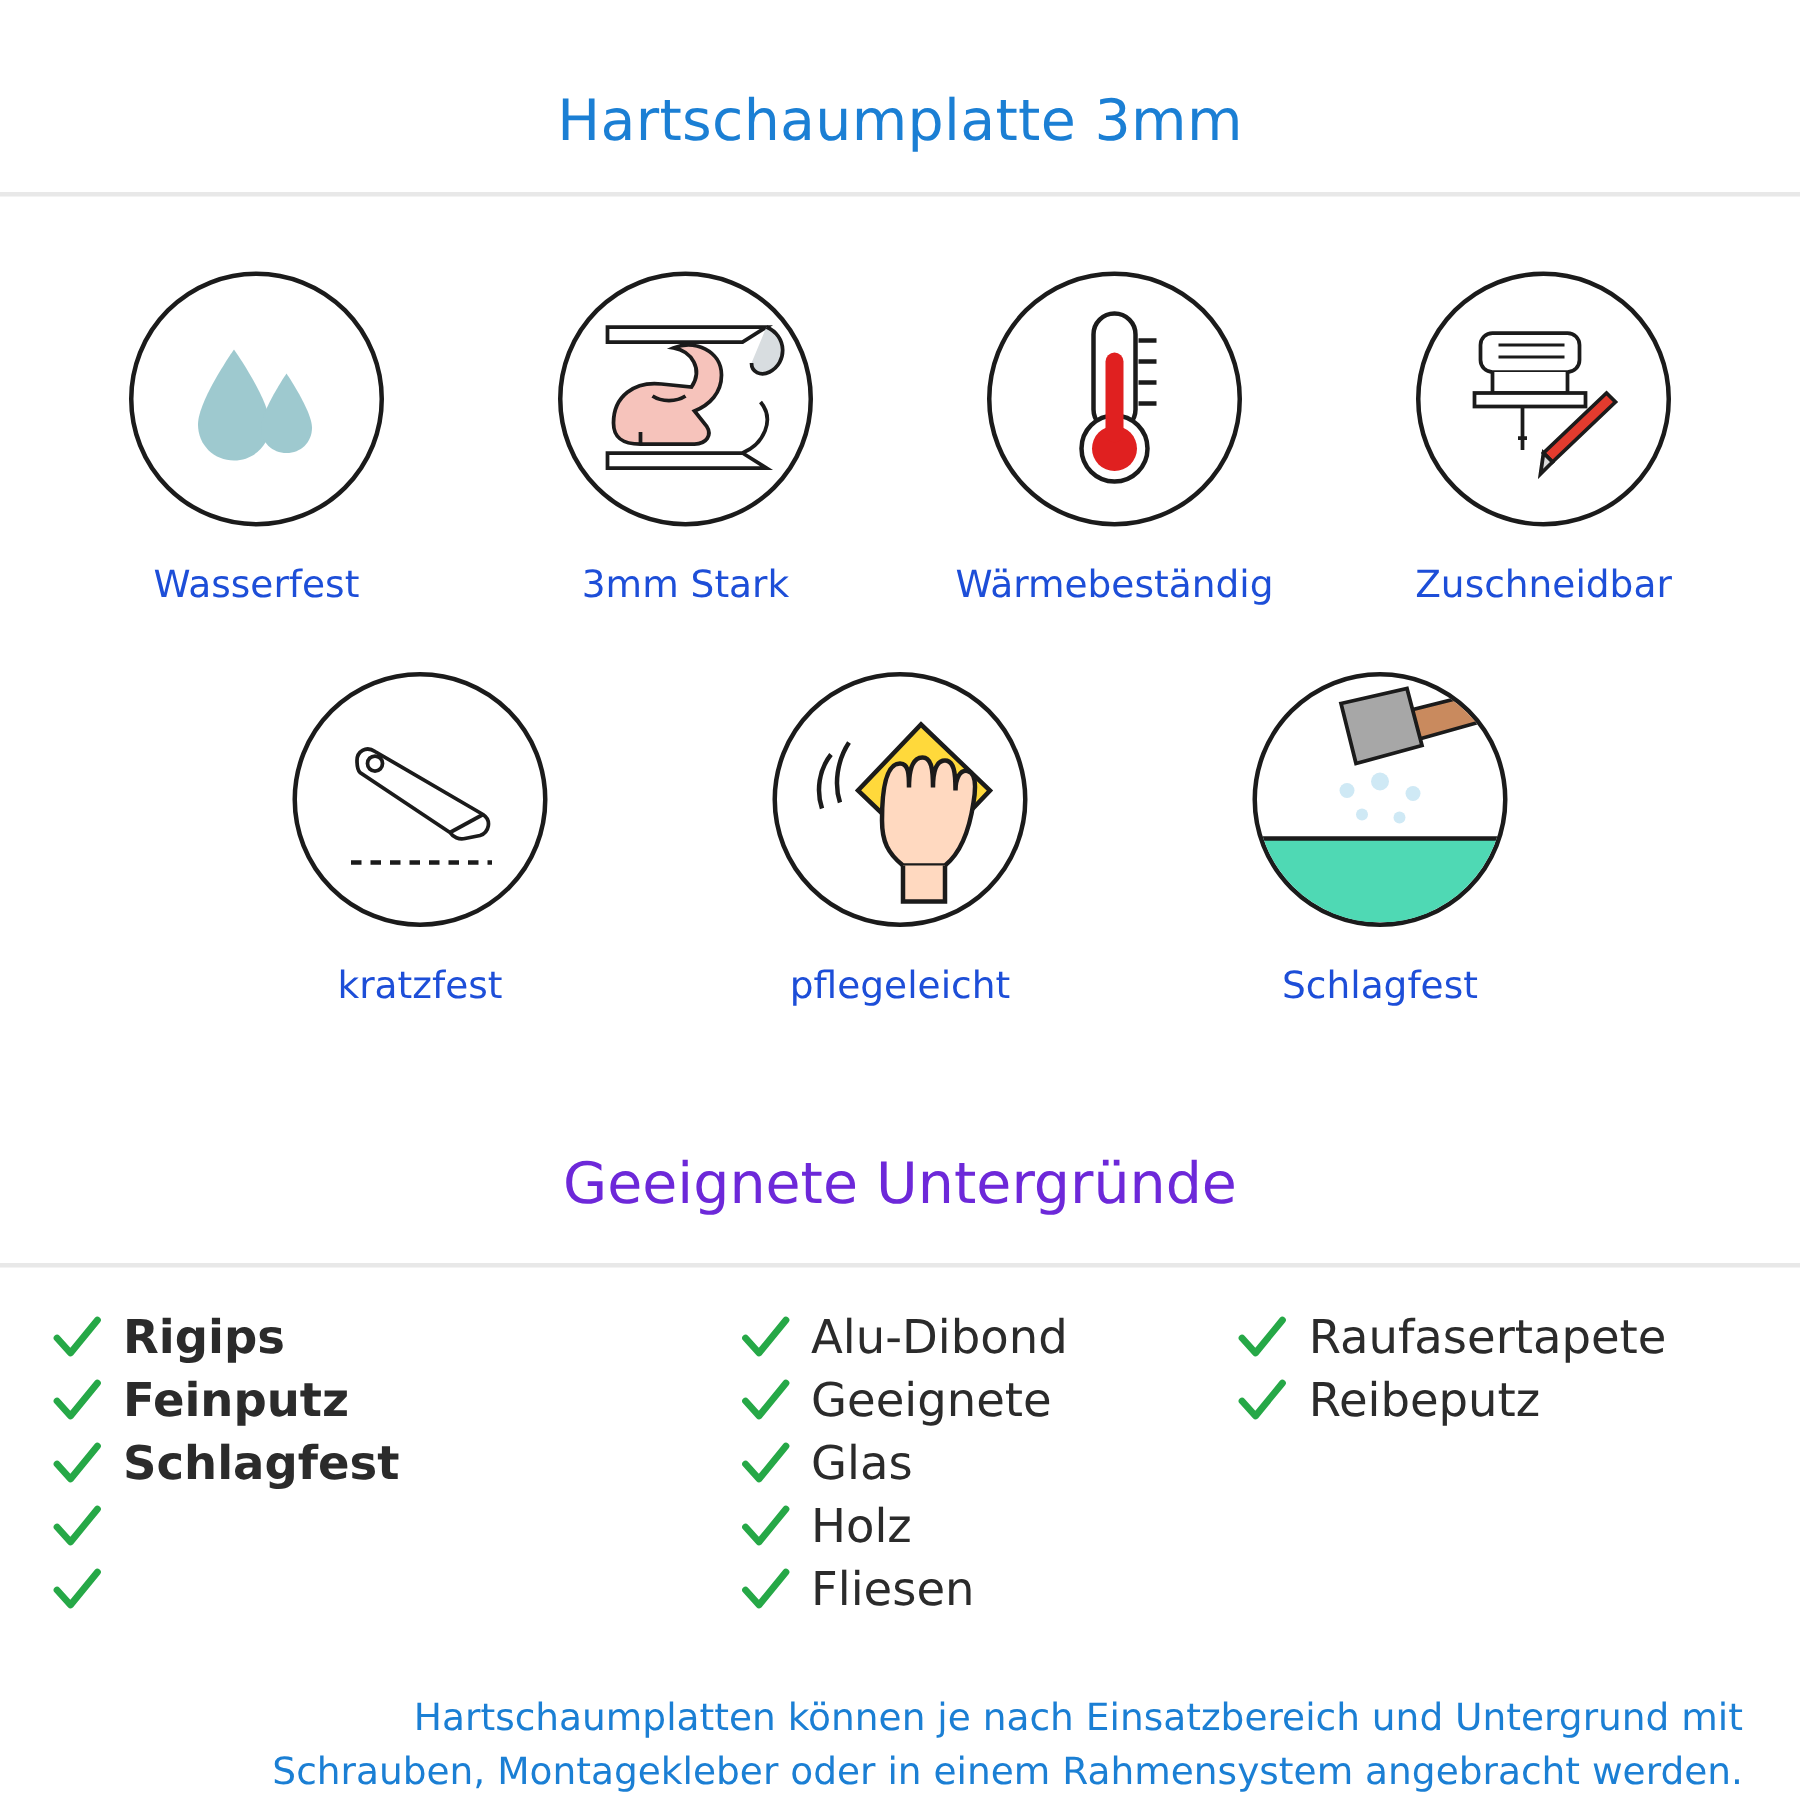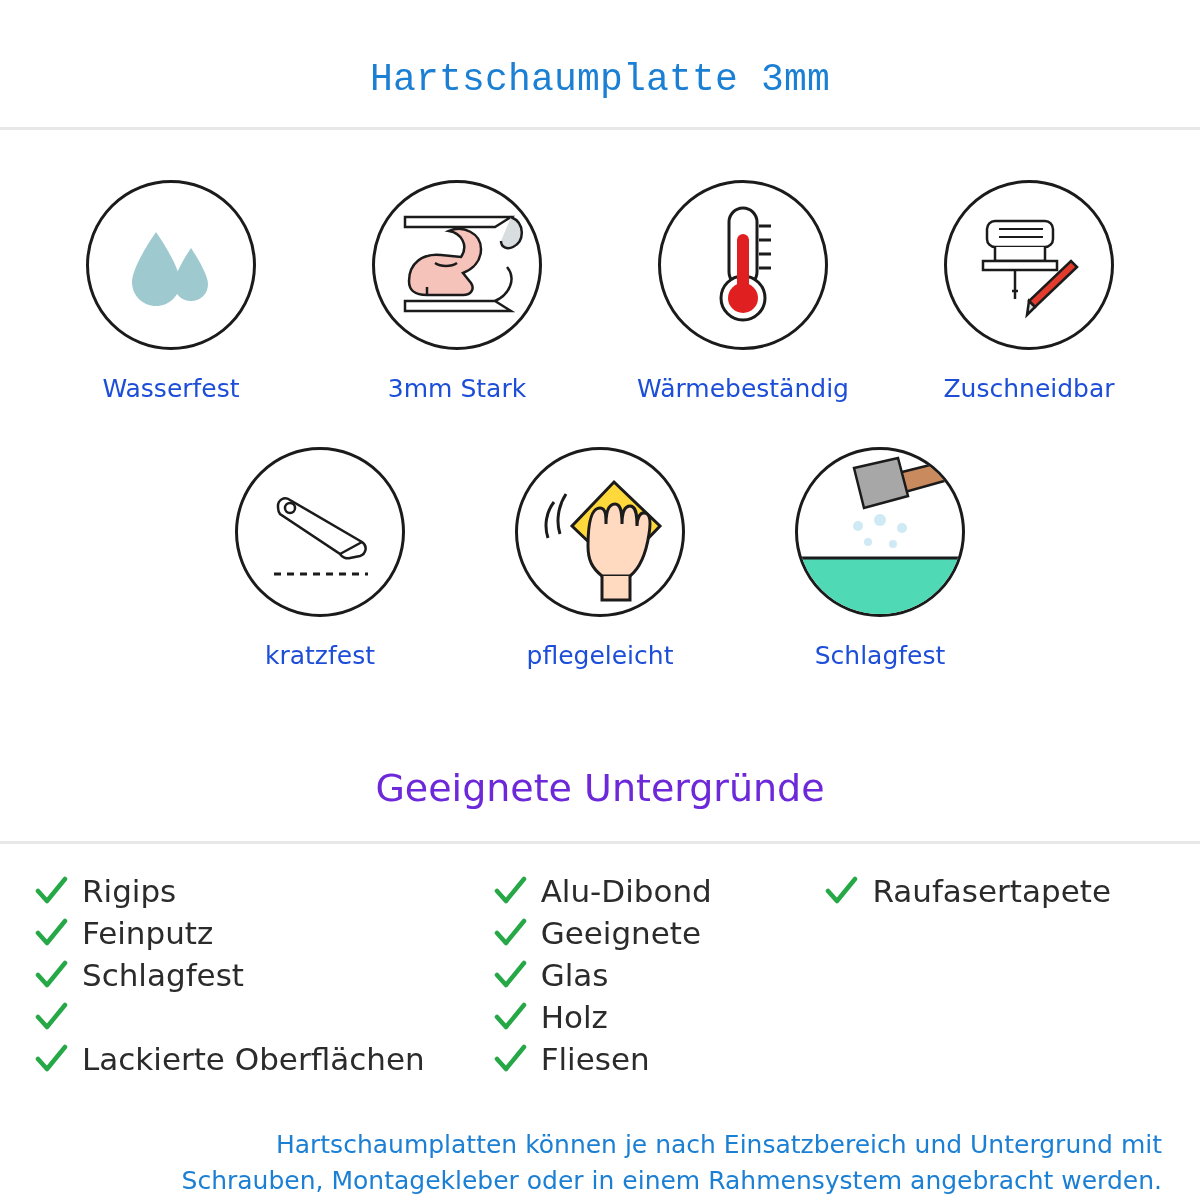--- a/index.html
+++ b/index.html
@@ -22,42 +22,41 @@
   }
 
   
   .title-main {
     text-align: center;
     font-size: 38px;
     color: #1b7fd4;
     font-weight: normal;
     padding-top: 33px;
     letter-spacing: 0.2px;
-    font-family: Liberation Mono, monospace;
   }
   .rule {
     height: 3px;
     background: #e8e8e8;
     margin-top: 24px;
     width: 100%;
   }
 
   
   .features-top {
     display: flex;
     justify-content: space-around;
     align-items: flex-start;
     margin-top: 50px;
     padding: 0 28px;
   }
   .features-bottom {
     display: flex;
     justify-content: center;
     align-items: flex-start;
-    gap: 80px;
+    gap: 120px;
     margin-top: 44px;
   }
   .feature {
     width: 200px;
     display: flex;
     flex-direction: column;
     align-items: center;
   }
   .circle {
     width: 164px;
@@ -97,21 +96,21 @@
   
   .lists {
     display: flex;
     padding: 26px 34px 0 34px;
     gap: 0;
   }
   .col {
     display: flex;
     flex-direction: column;
   }
-  .col-1 { width: 470px; }
+  .col-1 { width: 470px; font-weight: bold; }
   .col-2 { width: 340px; }
   .col-3 { width: 350px; }
   .li {
     display: flex;
     align-items: center;
     height: 42px;
     margin-bottom: 0px;
   }
   .check {
     width: 34px;
@@ -303,21 +302,20 @@
               <path d="M4 17 L13 27 L31 5" fill="none" stroke="#26a847" stroke-width="4.5" stroke-linecap="round" stroke-linejoin="round"></path>
             </svg>
         </span>
       </div>
       <div class="li">
         <span class="check">
           <svg width="34" height="34" viewBox="0 0 34 34">
               <path d="M4 17 L13 27 L31 5" fill="none" stroke="#26a847" stroke-width="4.5" stroke-linecap="round" stroke-linejoin="round"></path>
             </svg>
         </span>
-        <span class="li-text">Lackierte Oberflächen</span>
       </div>
     </div>
 
     <div class="col col-2">
       <div class="li">
         <span class="check">
           <svg width="34" height="34" viewBox="0 0 34 34">
               <path d="M4 17 L13 27 L31 5" fill="none" stroke="#26a847" stroke-width="4.5" stroke-linecap="round" stroke-linejoin="round"></path>
             </svg>
         </span>
@@ -358,20 +356,28 @@
     </div>
 
     <div class="col col-3">
       <div class="li">
         <span class="check">
           <svg width="34" height="34" viewBox="0 0 34 34">
               <path d="M4 17 L13 27 L31 5" fill="none" stroke="#26a847" stroke-width="4.5" stroke-linecap="round" stroke-linejoin="round"></path>
             </svg>
         </span>
         <span class="li-text">Raufasertapete</span>
+      </div>
+      <div class="li">
+        <span class="check">
+          <svg width="34" height="34" viewBox="0 0 34 34">
+              <path d="M4 17 L13 27 L31 5" fill="none" stroke="#26a847" stroke-width="4.5" stroke-linecap="round" stroke-linejoin="round"></path>
+            </svg>
+        </span>
+        <span class="li-text">Reibeputz</span>
       </div>
     </div>
 
   </div>
 
   <div class="note">
     <span>Hartschaumplatten können je nach Einsatzbereich und Untergrund mit</span>
     <span>Schrauben, Montagekleber oder in einem Rahmensystem angebracht werden.</span>
   </div>
 

